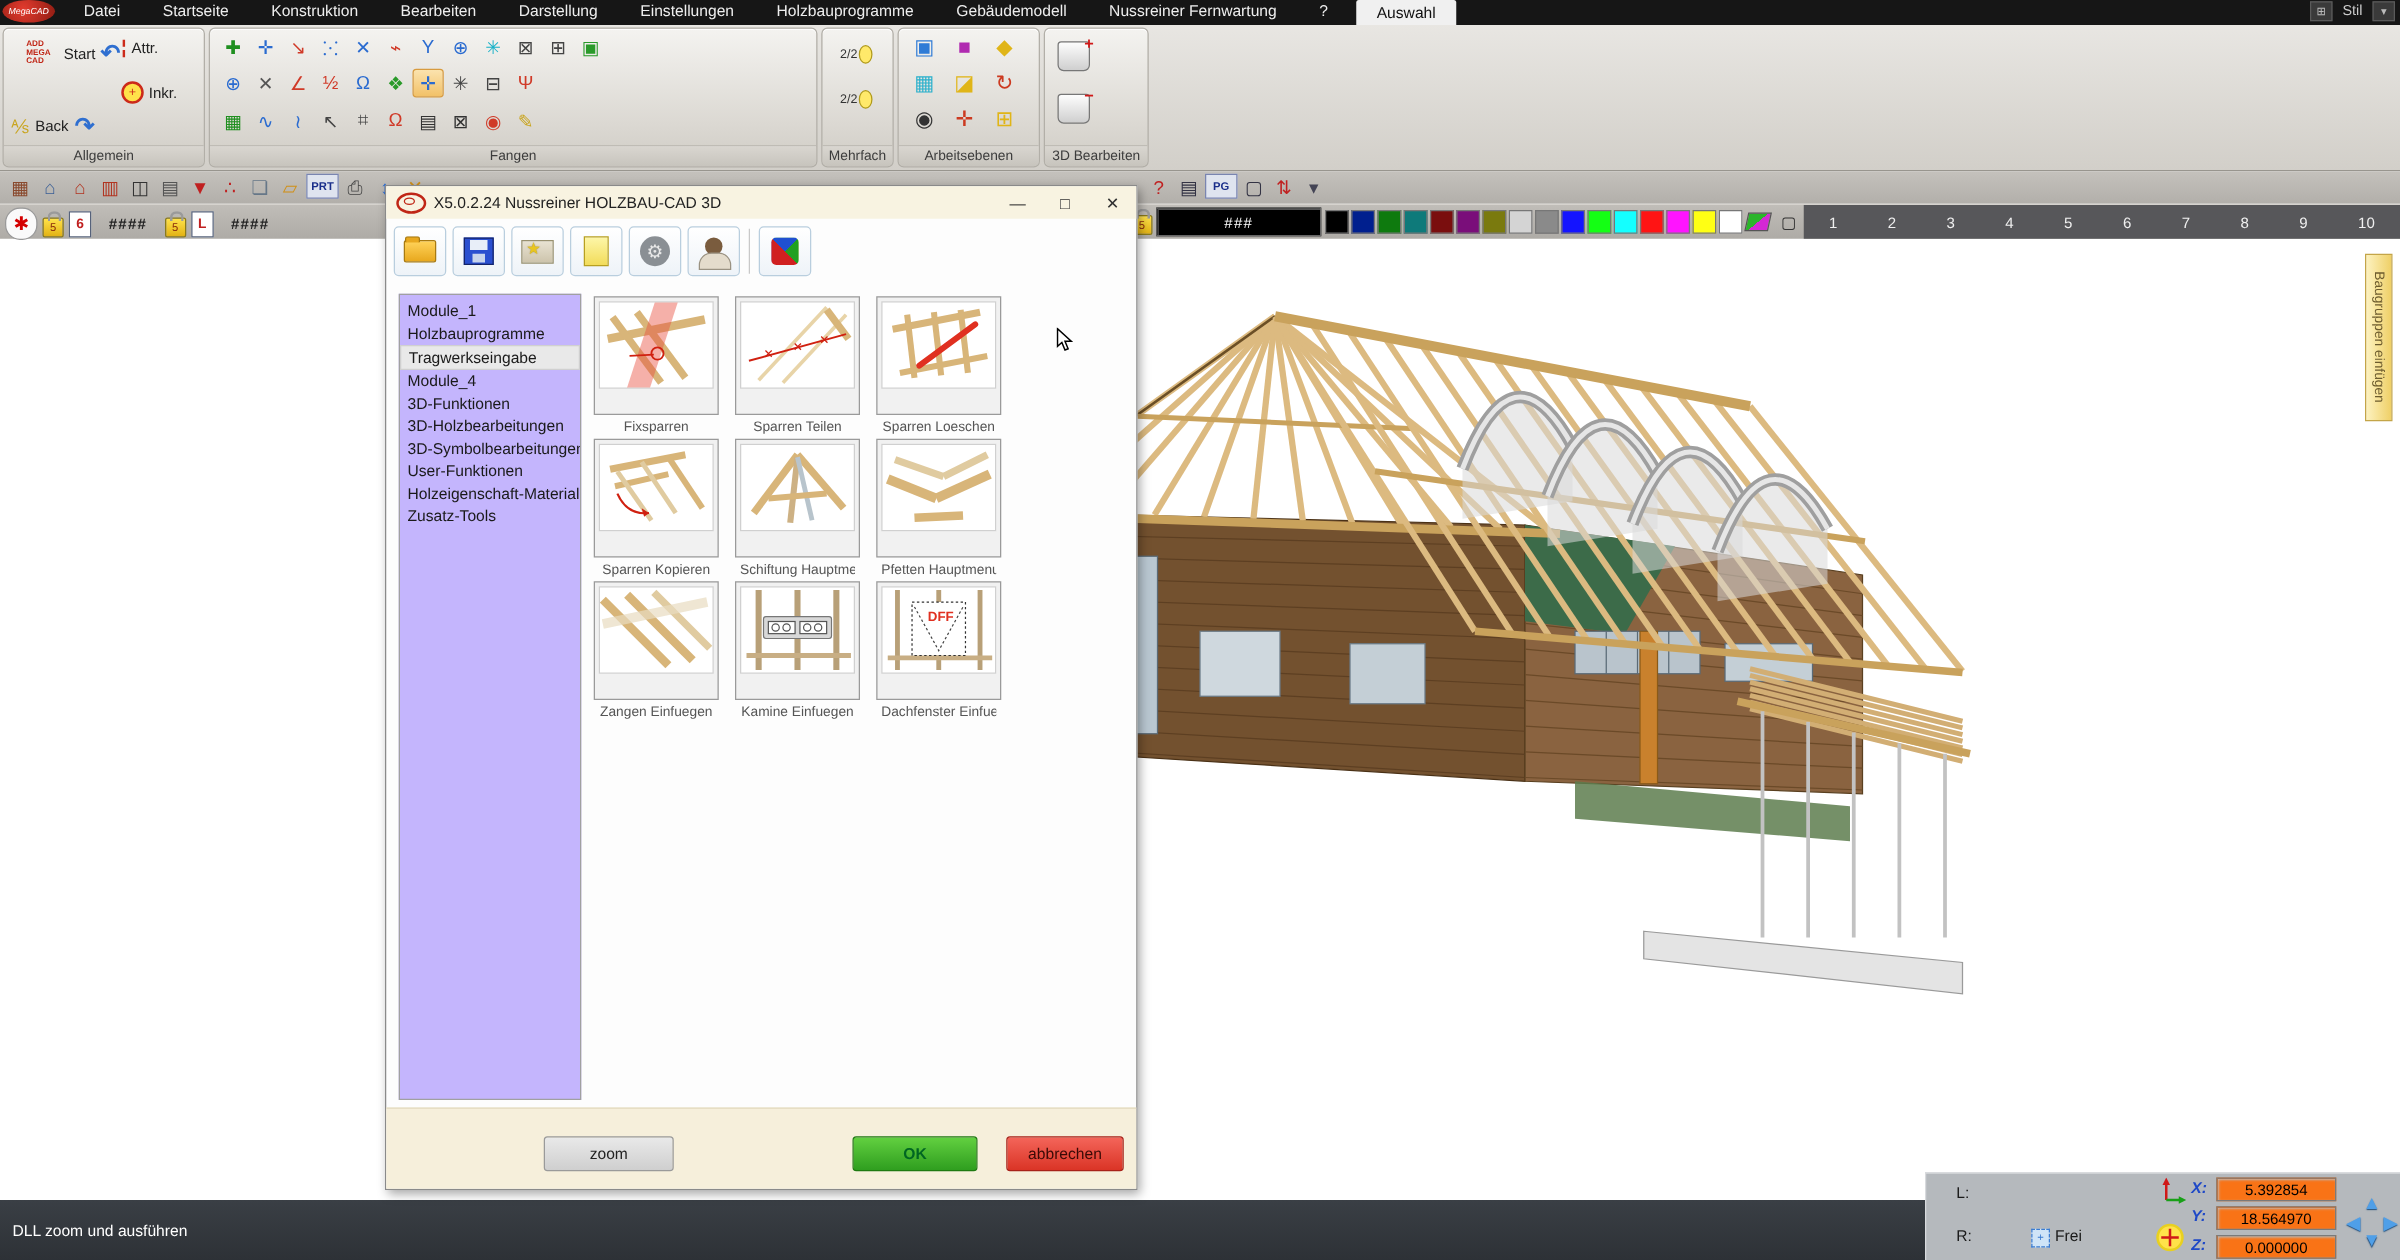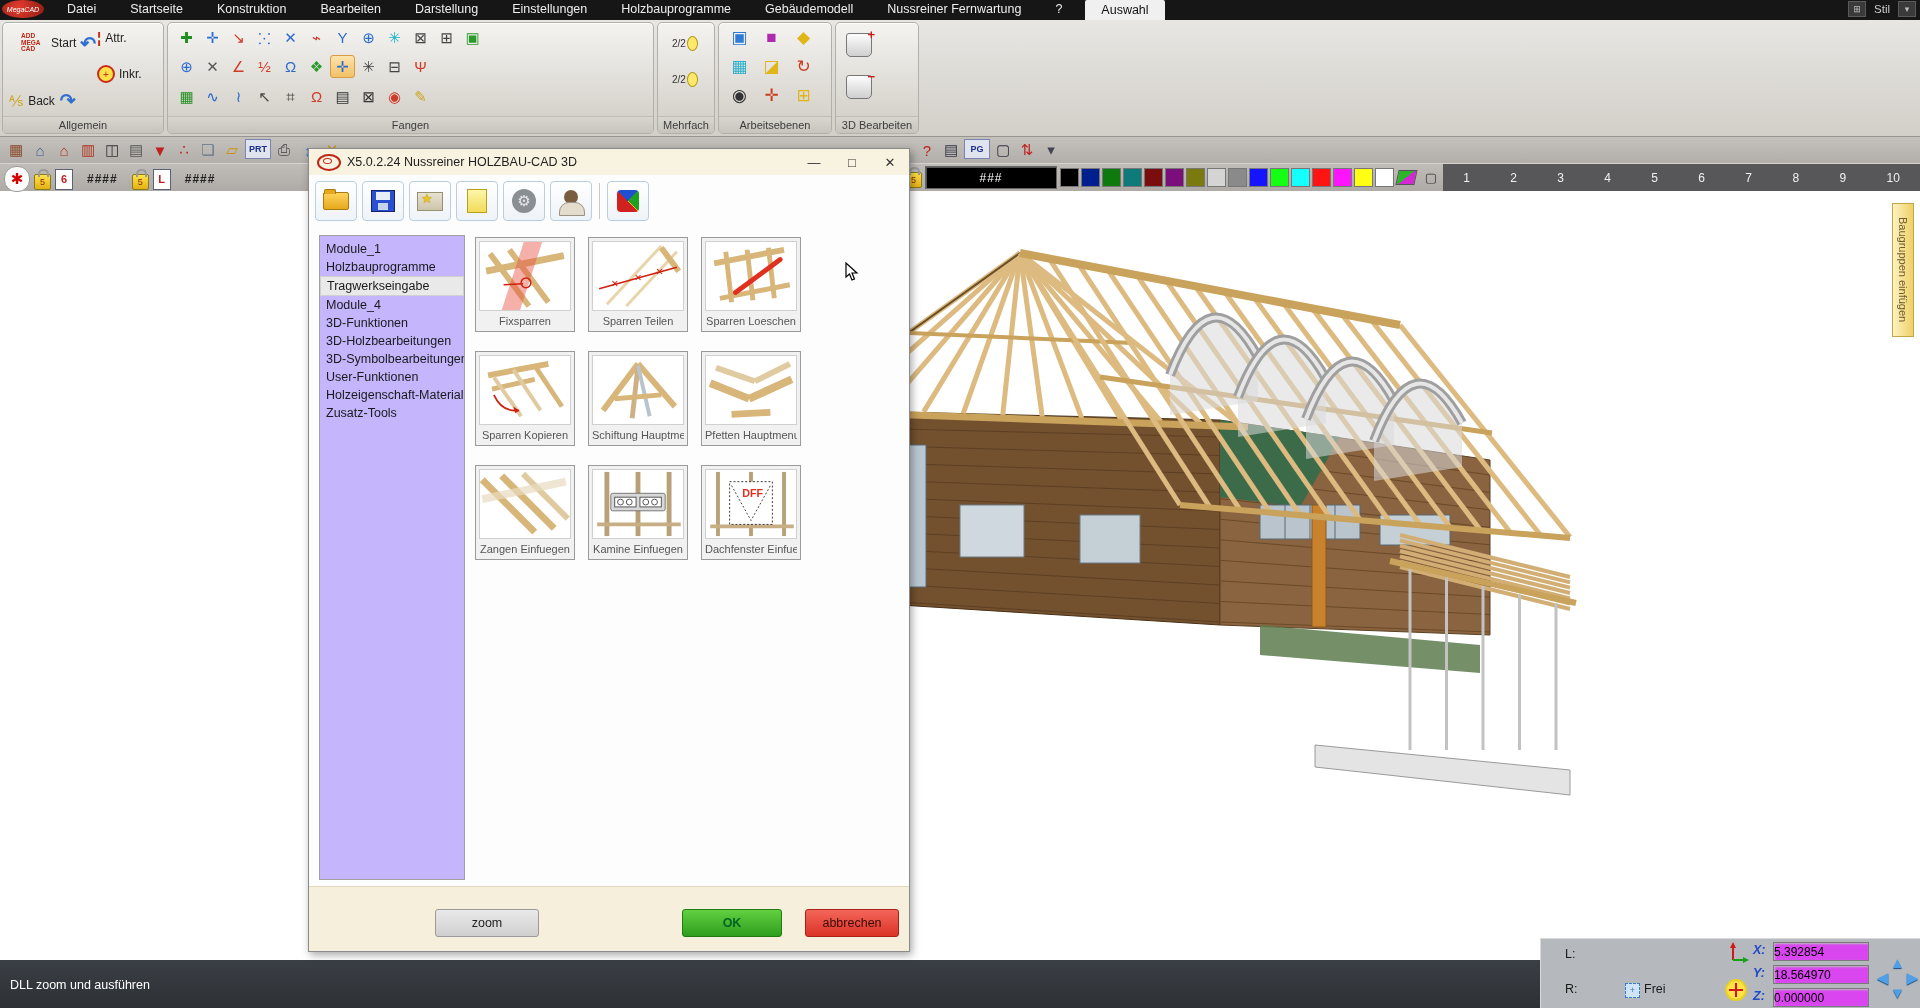--- a/index.html
+++ b/index.html
@@ -104,36 +104,36 @@
      linear-gradient(135deg,#2050d0 0 50%,transparent 50%),
      linear-gradient(225deg,#20a020 0 50%,transparent 50%),
      linear-gradient(315deg,#e8c020 0 50%,transparent 50%);border-radius:4px;}
   #dlg-list{position:absolute;left:10px;top:86px;width:146px;height:645px;background:#c4b5fd;border:1px solid #a0a0a0;
     font-size:12.5px;color:#1a1a1a;padding-top:4px;box-sizing:border-box;overflow:hidden;}
   .cat{padding:2px 2px 2px 6px;white-space:nowrap;cursor:default;}
   .cat.sel{background:#e9e9e9;border:1px solid #d0d0d0;}
   #dlg-grid{position:absolute;left:166px;top:88px;width:345px;display:grid;grid-template-columns:repeat(3,100px);gap:19px 13px;}
   .modbtn{width:100px;height:95px;border:1px solid #9a9a9a;background:#f1f1f1;box-sizing:border-box;padding:3px;cursor:pointer;}
   .modbtn .thumb{width:92px;height:70px;background:#fff;border:1px solid #d0d0d0;box-sizing:border-box;}
-  .modbtn .cap{font-size:11px;color:#555;text-align:center;margin-top:0;white-space:nowrap;overflow:hidden;}
+  .modbtn .cap{font-size:11px;color:#555;text-align:center;margin-top:20px;white-space:nowrap;overflow:hidden;}
   #dlg-cream{position:absolute;left:0;right:0;bottom:0;height:64px;background:#f6efdb;border-top:1px solid #e2d9bd;}
   .dlg-btn{position:absolute;height:26px;border-radius:3px;font-size:12.5px;display:flex;align-items:center;justify-content:center;cursor:pointer;}
   #btn-zoom{left:126px;bottom:14px;width:102px;background:linear-gradient(#e9e9e9,#cfcfcf);border:1px solid #9a9a9a;color:#222;}
   #btn-ok{left:373px;bottom:14px;width:98px;background:linear-gradient(#62d040,#2f9e1f);border:1px solid #1f7a12;color:#062;font-weight:bold;}
   #btn-cancel{left:496px;bottom:14px;width:92px;background:linear-gradient(#f4655a,#da3426);border:1px solid #a8221a;color:#3a0a06;}
   
   #statusbar{position:absolute;left:0;top:960px;width:1920px;height:48px;background:linear-gradient(#3a3f45,#2d3136);color:#fff;
     font-size:12.5px;z-index:20;}
   #status-msg{position:absolute;left:10px;top:18px;}
   #coordpanel{position:absolute;left:1540px;top:938px;width:380px;height:70px;background:#b5b9bd;
     border-left:1px solid #d8dadd;border-top:1px solid #d8dadd;z-index:40;font-size:12.5px;color:#1a1a1a;}
   .cp-lab{position:absolute;}
   .xyz{color:#1f49c7;font-weight:bold;font-style:italic;}
-  .cfield{position:absolute;left:232px;width:96px;height:19px;background:#d946ef;border:1px solid #7a7a7a;box-shadow:inset 1px 1px 2px #bbb;
-    font-size:12px;color:#000;text-align:left;padding-right:0;box-sizing:border-box;line-height:18px;}
+  .cfield{position:absolute;left:232px;width:96px;height:19px;background:#f97316;border:1px solid #7a7a7a;box-shadow:inset 1px 1px 2px #bbb;
+    font-size:12px;color:#000;text-align:center;padding-right:0;box-sizing:border-box;line-height:18px;}
   .frei-ico{position:absolute;left:84px;top:44px;width:13px;height:13px;border:1px dashed #3a7bd0;background:#cfe4f7;font-size:9px;color:#3a7bd0;text-align:center;line-height:12px;}
   .target-ico{position:absolute;left:184px;top:40px;width:18px;height:18px;border-radius:50%;background:#ffe24a;border:2px solid #e8d020;}
   .target-ico:before{content:'';position:absolute;left:8px;top:2px;width:2px;height:14px;background:#d01818;}
   .target-ico:after{content:'';position:absolute;left:2px;top:8px;width:14px;height:2px;background:#d01818;}
   #arrowpad{position:absolute;left:334px;top:16px;width:46px;height:46px;display:grid;grid-template-columns:15px 15px 15px;grid-template-rows:15px 15px 15px;color:#4f9fe8;font-size:15px;text-shadow:0 1px 1px #1a4a7a;}
   #arrowpad span{display:flex;align-items:center;justify-content:center;}
   #cursor{position:absolute;left:845px;top:262px;z-index:60;}
   svg text{font-family:"Liberation Sans",sans-serif;}
 </style>
 </head>

